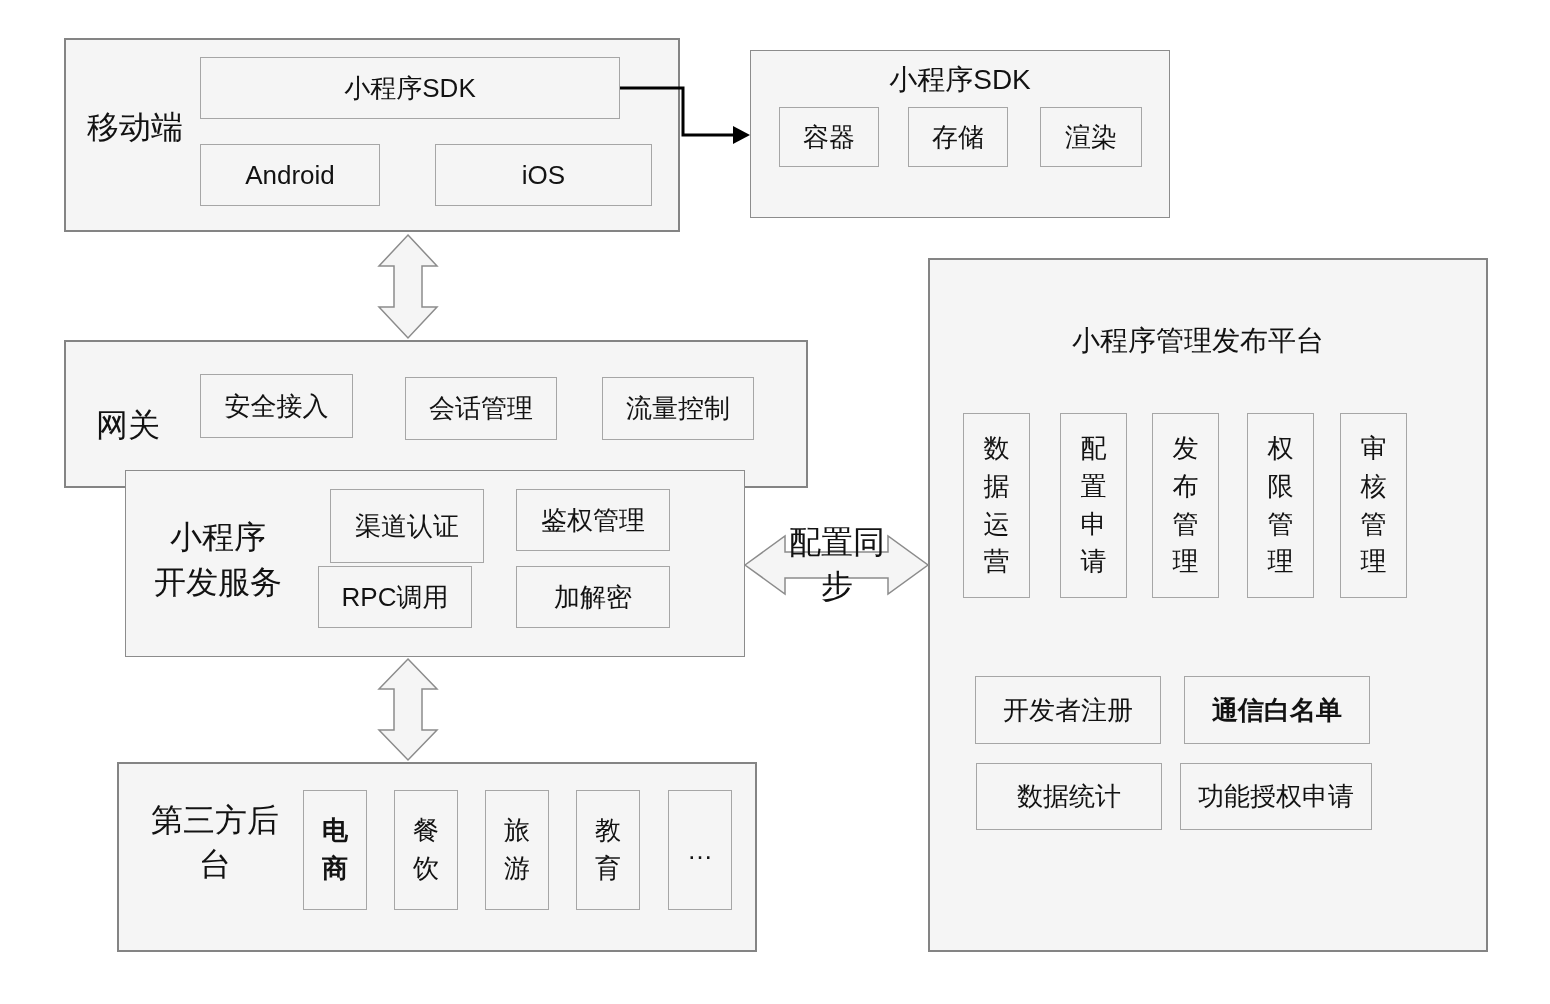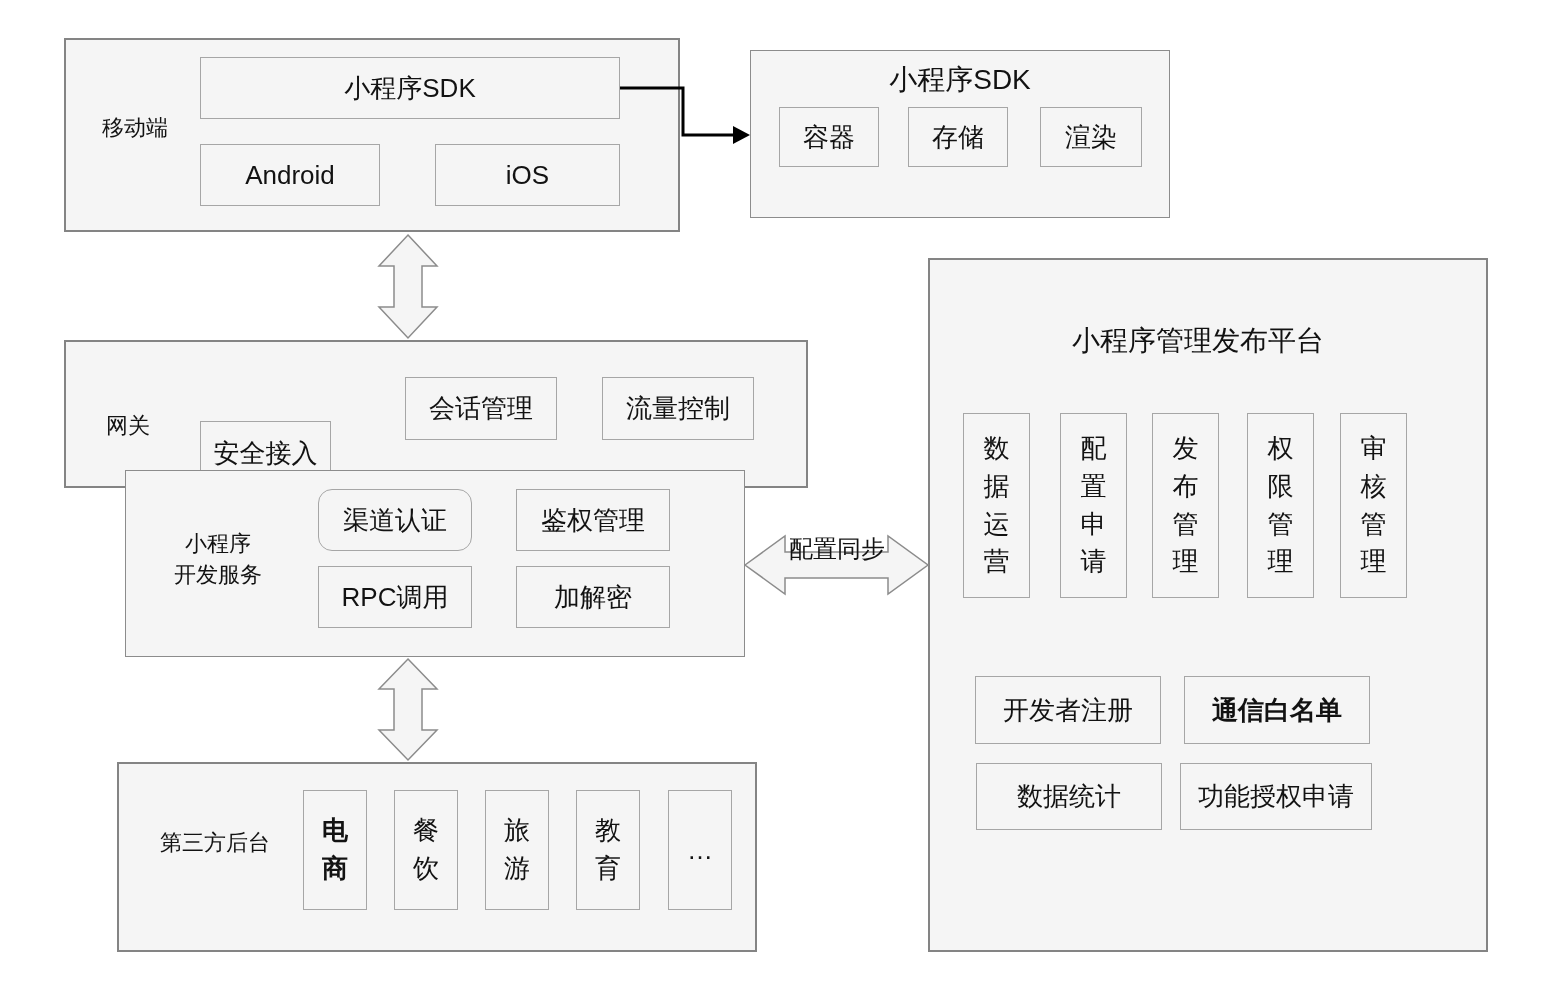--- a/index.html
+++ b/index.html
@@ -2,54 +2,54 @@
 <html><head>
 <meta charset="utf-8">
 <style>
   html,body{margin:0;padding:0;background:#ffffff;}
   body{font-family:"Liberation Sans","DejaVu Sans",sans-serif;color:#111;}
   #canvas{position:relative;width:1550px;height:1004px;background:#ffffff;overflow:hidden;}
 
   .obox{position:absolute;background:#f5f5f5;border:2px solid #848484;box-sizing:border-box;}
   .ibox{position:absolute;background:#f5f5f5;border:1px solid #a6a6a6;box-sizing:border-box;
         display:flex;align-items:center;justify-content:center;font-size:26px;color:#121212;}
-  .lbl{position:absolute;font-size:22px;color:#121212;display:flex;align-items:center;justify-content:center;text-align:center;}
+  .lbl{position:absolute;font-size:32px;color:#121212;display:flex;align-items:center;justify-content:center;text-align:center;}
   .vtext{word-break:break-all;width:30px;line-height:1.45;text-align:center;}
   .svglayer{position:absolute;left:0;top:0;width:1550px;height:1004px;pointer-events:none;}
   .title{font-size:28px;}
 </style>
 </head>
 <body>
 
 <div id="canvas">
 
   <div class="obox" style="left:64px;top:38px;width:616px;height:194px;"></div>
   <div class="lbl" style="left:80px;top:112px;width:110px;height:32px;">移动端</div>
   <div class="ibox" style="left:200px;top:57px;width:420px;height:62px;">小程序SDK</div>
   <div class="ibox" style="left:200px;top:144px;width:180px;height:62px;">Android</div>
-  <div class="ibox" style="left:435px;top:144px;width:185px;height:62px;">iOS</div>
+  <div class="ibox" style="left:435px;top:144px;width:217px;height:62px;">iOS</div>
 
   <div class="obox" style="left:750px;top:50px;width:420px;height:168px;border-width:1px;border-color:#8c8c8c;"></div>
   <div class="lbl title" style="left:750px;top:62px;width:420px;height:36px;">小程序SDK</div>
   <div class="ibox" style="left:779px;top:107px;width:100px;height:60px;">容器</div>
   <div class="ibox" style="left:908px;top:107px;width:100px;height:60px;">存储</div>
   <div class="ibox" style="left:1040px;top:107px;width:102px;height:60px;">渲染</div>
 
   <div class="obox" style="left:64px;top:340px;width:744px;height:148px;"></div>
   <div class="lbl" style="left:88px;top:410px;width:80px;height:32px;">网关</div>
-  <div class="ibox" style="left:200px;top:374px;width:131px;height:64px;margin-top:47px;">安全接入</div>
+  <div class="ibox" style="left:200px;top:374px;width:153px;height:64px;">安全接入</div>
   <div class="ibox" style="left:405px;top:377px;width:152px;height:63px;">会话管理</div>
   <div class="ibox" style="left:602px;top:377px;width:152px;height:63px;">流量控制</div>
 
   <div class="obox" style="left:125px;top:470px;width:620px;height:187px;border-width:1px;border-color:#8c8c8c;"></div>
   <div class="lbl" style="left:138px;top:522px;width:160px;height:76px;line-height:1.4;flex-direction:column;">
     <span>小程序</span>
     <span>开发服务</span>
   </div>
-  <div class="ibox" style="left:318px;top:489px;width:154px;height:62px;border-radius:14px;">渠道认证</div>
+  <div class="ibox" style="left:330px;top:489px;width:154px;height:74px;">渠道认证</div>
   <div class="ibox" style="left:516px;top:489px;width:154px;height:62px;">鉴权管理</div>
   <div class="ibox" style="left:318px;top:566px;width:154px;height:62px;">RPC调用</div>
   <div class="ibox" style="left:516px;top:566px;width:154px;height:62px;">加解密</div>
 
   <div class="obox" style="left:117px;top:762px;width:640px;height:190px;"></div>
   <div class="lbl" style="left:140px;top:827px;width:150px;height:32px;">第三方后台</div>
   <div class="ibox" style="left:303px;top:790px;width:64px;height:120px;font-weight:bold;">
     <span class="vtext">电商</span>
   </div>
   <div class="ibox" style="left:394px;top:790px;width:64px;height:120px;">
@@ -91,15 +91,15 @@
 
     <path d="M620 88 H683 V135 H735" fill="none" stroke="#000000" stroke-width="3"></path>
     <polygon points="750,135 733,126 733,144" fill="#000000"></polygon>
 
     <polygon points="408,235 437,266 422,266 422,307 437,307 408,338 379,307 394,307 394,266 379,266" fill="#f5f5f5" stroke="#8c8c8c" stroke-width="1.5"></polygon>
 
     <polygon points="408,659 437,689 422,689 422,730 437,730 408,760 379,730 394,730 394,689 379,689" fill="#f5f5f5" stroke="#8c8c8c" stroke-width="1.5"></polygon>
 
     <polygon points="745,565 785,536 785,552 888,552 888,536 928,565 888,594 888,578 785,578 785,594" fill="#f5f5f5" stroke="#8c8c8c" stroke-width="1.5"></polygon>
   </svg>
-  <div class="lbl" style="left:776px;top:532px;width:122px;height:34px;font-size:24px;">配置同步</div>
+  <div class="lbl" style="left:776px;top:548px;width:122px;height:34px;font-size:32px;">配置同步</div>
 
 </div>
 
 </body></html>

